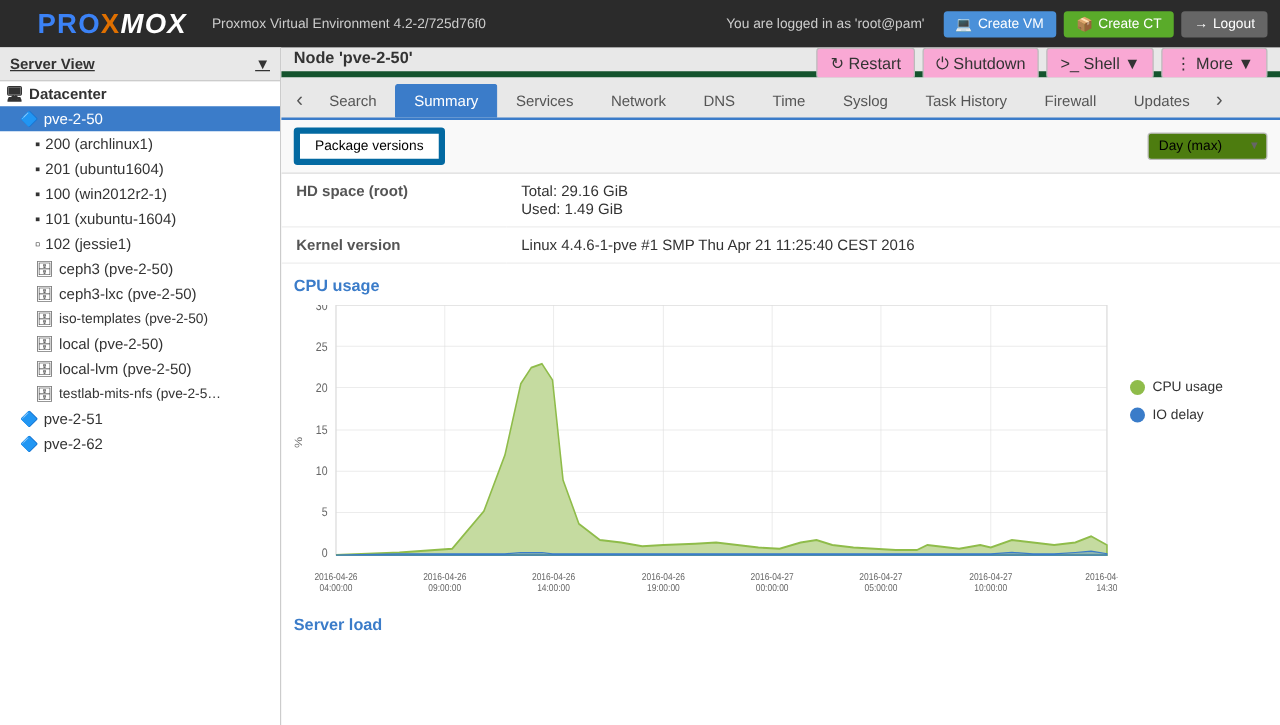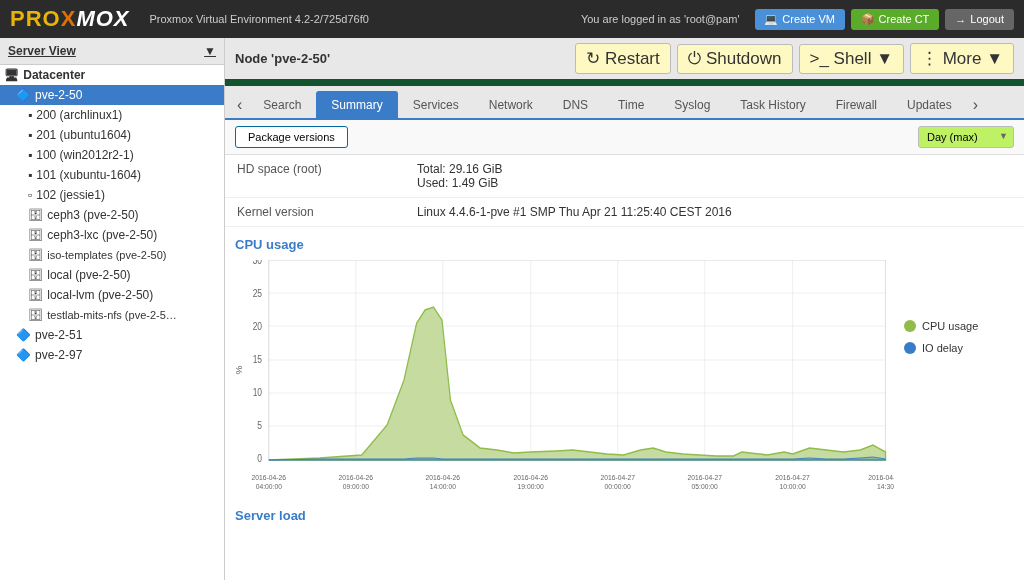--- a/index.html
+++ b/index.html
@@ -13,21 +13,21 @@
       height: 38px;
       padding: 0 10px;
     }
     #logo {
       font-size: 22px;
       font-weight: bold;
       color: white;
       letter-spacing: 1px;
       margin-right: 20px;
     }
-    #logo span.pro { color: #eab308; }
+    #logo span.pro { color: #3b82f6; margin-left: 20px; }
     #logo span.x { color: #e07000; }
     #logo span.mox { color: white; font-style: italic; }
     #env-info {
       color: #ccc;
       font-size: 11px;
       flex: 1;
     }
     #user-info {
       color: #ccc;
       font-size: 11px;
@@ -48,42 +48,42 @@
       padding: 4px 10px;
       font-size: 11px;
       cursor: pointer;
     }
     .header-btn.green { background: #5aab2a; }
     .header-btn.gray { background: #666; }
 
     
     #toolbar {
       display: flex;
-      align-items: center;
+      align-items: flex-start;
       background: #e8e8e8;
-      border-bottom: 7px solid #14532d;
-      height: 48px;
+      border-bottom: 5px solid #14532d;
+      height: 24px;
       padding: 0 10px;
       gap: 6px;
     }
     #node-label {
       font-size: 13px;
       font-weight: bold;
       color: #333;
       flex: 1;
     }
     .tool-btn {
       display: flex;
       align-items: center;
       gap: 4px;
-      background: #fef9c3;
+      background: #f9a8d4;
       border: 1px solid #bbb;
       border-radius: 3px;
       padding: 4px 10px;
-      font-size: 17px;
+      font-size: 13px;
       cursor: pointer;
       color: #333;
     }
 
     
     #main {
       display: flex;
       height: calc(580px - 38px);
     }
 
@@ -173,28 +173,28 @@
     #pkg-bar {
       display: flex;
       align-items: center;
       justify-content: space-between;
       padding: 6px 10px;
       border-bottom: 1px solid #ddd;
       background: #f9f9f9;
     }
     .pkg-btn {
       background: white;
-      border: 1px solid #0369a1;
+      border: 5px solid #0369a1;
       border-radius: 3px;
       padding: 4px 12px;
       font-size: 11px;
       cursor: pointer;
     }
     #day-select {
-      background: #bef264;
+      background: #4d7c0f;
       border: 1px solid #bbb;
       border-radius: 3px;
       padding: 4px 24px 4px 8px;
       font-size: 11px;
       appearance: none;
       cursor: pointer;
     }
     .select-wrap { position: relative; display: inline-block; }
     .select-wrap::after { content: '▼'; position: absolute; right: 6px; top: 5px; font-size: 9px; pointer-events: none; color: #666; }
 
@@ -205,21 +205,21 @@
       margin-bottom: 0;
     }
     #info-table td {
       padding: 7px 12px;
       border-bottom: 1px solid #eee;
       vertical-align: top;
     }
     #info-table td:first-child {
       width: 180px;
       color: #555;
-      font-weight: normal;
+      font-weight: bold;
     }
     #info-table td:last-child {
       color: #333;
     }
 
     
     #cpu-section {
       padding: 10px;
     }
     #cpu-title {
@@ -342,21 +342,21 @@
       <span style="margin-right:4px">🗄</span>
       <span style="font-size:11px">testlab-mits-nfs (pve-2-5…</span>
     </div>
 
     <div class="tree-item indent1">
       <span style="margin-right:4px">🔷</span>
       <span>pve-2-51</span>
     </div>
     <div class="tree-item indent1">
       <span style="margin-right:4px">🔷</span>
-      <span>pve-2-97</span>
+      <span>pve-2-62</span>
     </div>
   </div>
 
   <div id="content">
 
     <div id="toolbar">
       <span id="node-label">Node 'pve-2-50'</span>
       <button class="tool-btn">↻ Restart</button>
       <button class="tool-btn">⏻ Shutdown</button>
       <button class="tool-btn">&gt;_ Shell ▼</button>

